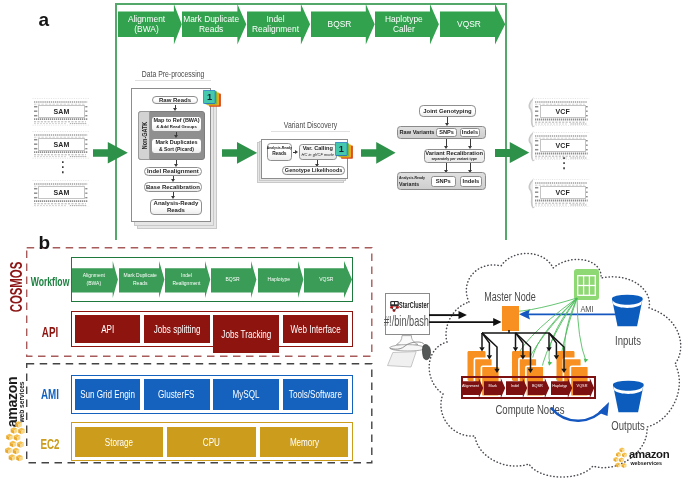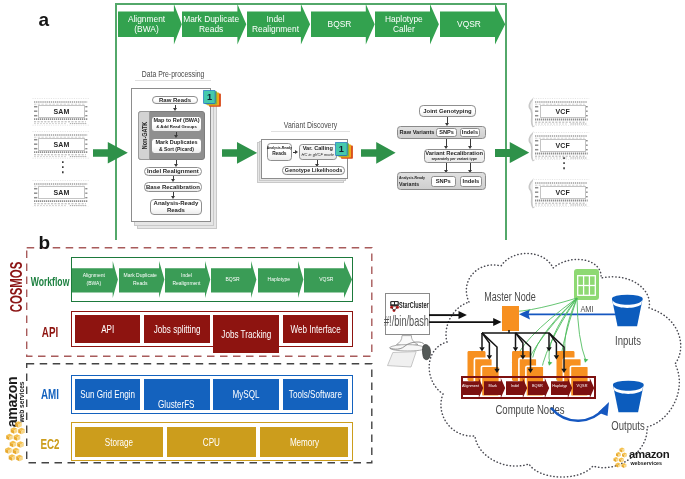--- a/index.html
+++ b/index.html
@@ -454,21 +454,21 @@
     <div class="abs" style="left: 213.3px; top: 315px; width: 65.8px; height: 38px; background: rgb(142, 20, 16); display: flex; align-items: center; justify-content: center; color: rgb(255, 255, 255); text-align: center;">
       <span style="font-size: 10.8px; transform: scaleX(0.75); white-space: nowrap;">Jobs Tracking</span>
     </div>
     <div class="abs" style="left: 282.7px; top: 315px; width: 65.8px; height: 27.8px; background: rgb(142, 20, 16); display: flex; align-items: center; justify-content: center; color: rgb(255, 255, 255); text-align: center;">
       <span style="font-size: 10.8px; transform: scaleX(0.75); white-space: nowrap;">Web Interface</span>
     </div>
     <div class="abs" style="left: 70.5px; top: 374.5px; width: 282px; height: 39.7px; box-sizing: border-box; border: 1.4px solid rgb(20, 98, 190); background: rgb(255, 255, 255);"></div>
     <div class="abs" style="left: 74.5px; top: 378.9px; width: 65.8px; height: 30.9px; background: rgb(20, 98, 190); display: flex; align-items: center; justify-content: center; color: #ffffff; text-align: center;">
       <span style="font-size: 10.8px; transform: scaleX(0.75); white-space: nowrap;">Sun Grid Engin</span>
     </div>
-    <div class="abs" style="left: 143.9px; top: 378.9px; width: 65.8px; height: 30.9px; background: rgb(20, 98, 190); display: flex; align-items: flex-end; justify-content: center; color: rgb(255, 255, 255); text-align: center;">
+    <div class="abs" style="left: 143.9px; top: 378.9px; width: 65.8px; height: 30.9px; background: rgb(20, 98, 190); display: flex; align-items: center; justify-content: center; color: rgb(255, 255, 255); text-align: center;">
       <span style="font-size: 10.8px; transform: scaleX(0.75); white-space: nowrap;">GlusterFS</span>
     </div>
     <div class="abs" style="left: 213.3px; top: 378.9px; width: 65.8px; height: 30.9px; background: rgb(20, 98, 190); display: flex; align-items: center; justify-content: center; color: rgb(255, 255, 255); text-align: center;">
       <span style="font-size: 10.8px; transform: scaleX(0.75); white-space: nowrap;">MySQL</span>
     </div>
     <div class="abs" style="left: 282.7px; top: 378.9px; width: 65.8px; height: 30.9px; background: rgb(20, 98, 190); display: flex; align-items: center; justify-content: center; color: rgb(255, 255, 255); text-align: center;">
       <span style="font-size: 10.8px; transform: scaleX(0.75); white-space: nowrap;">Tools/Software</span>
     </div>
     <div class="abs" style="left: 70.5px; top: 422.3px; width: 282px; height: 39px; box-sizing: border-box; border: 1.4px solid rgb(204, 157, 28); background: rgb(255, 255, 255);"></div>
     <div class="abs" style="left: 74.5px; top: 426.7px; width: 88.9333px; height: 30.2px; background: rgb(204, 157, 28); display: flex; align-items: center; justify-content: center; color: rgb(255, 255, 255); text-align: center;">

